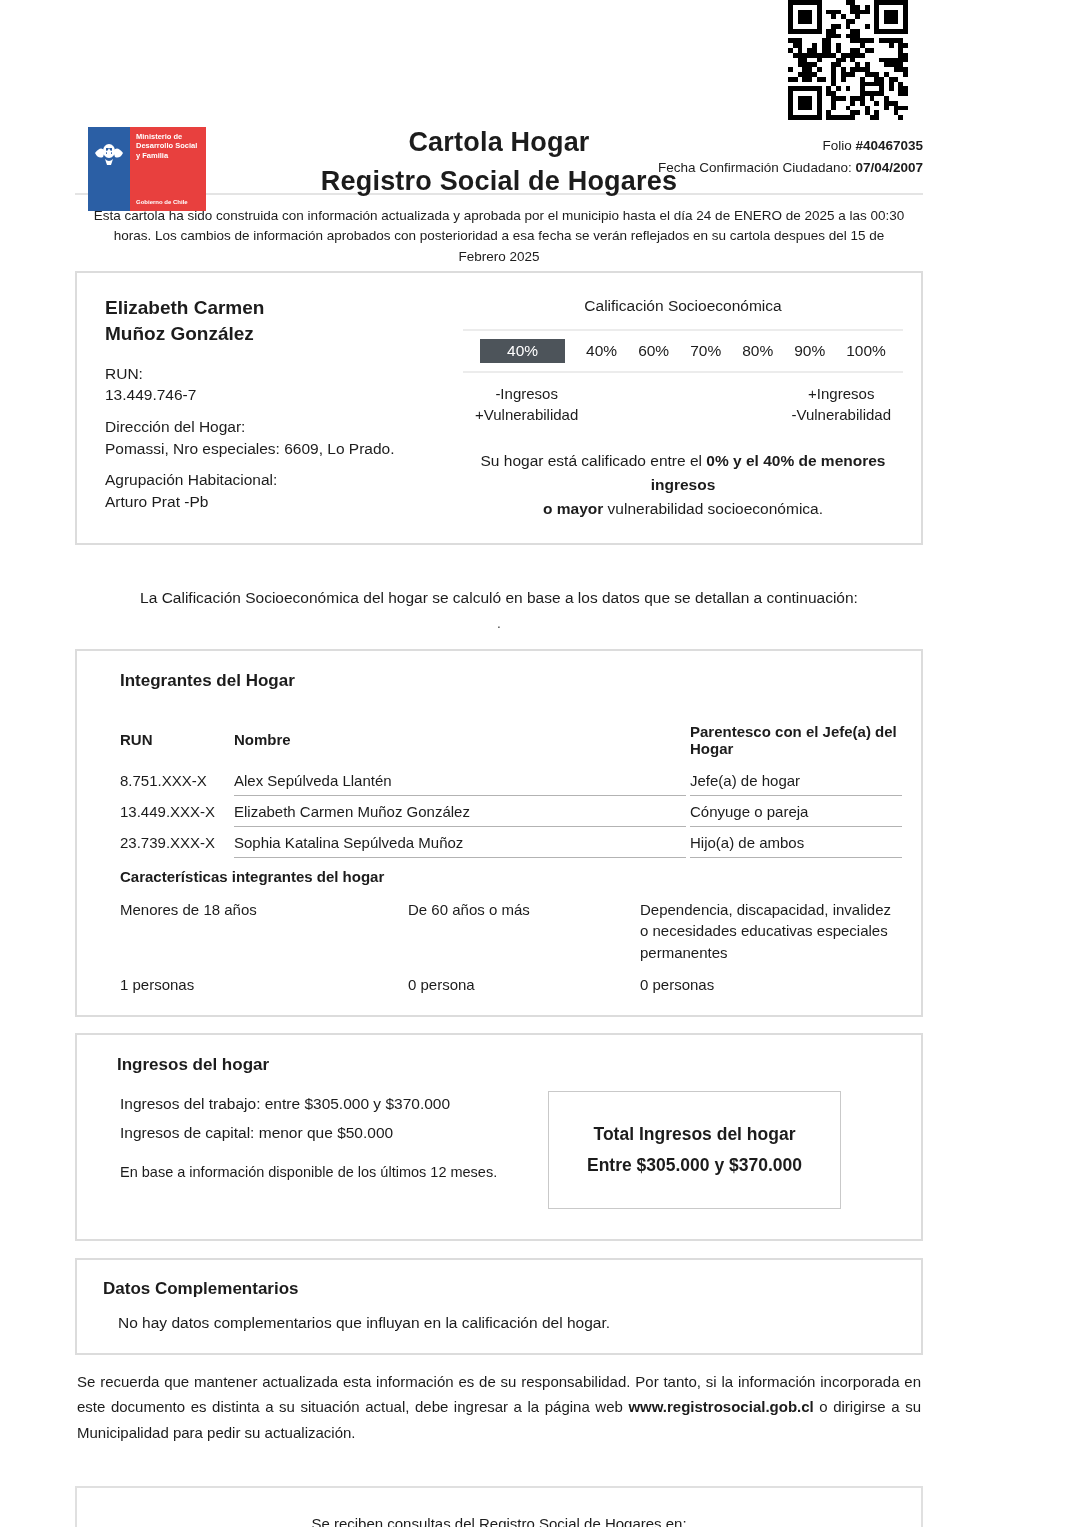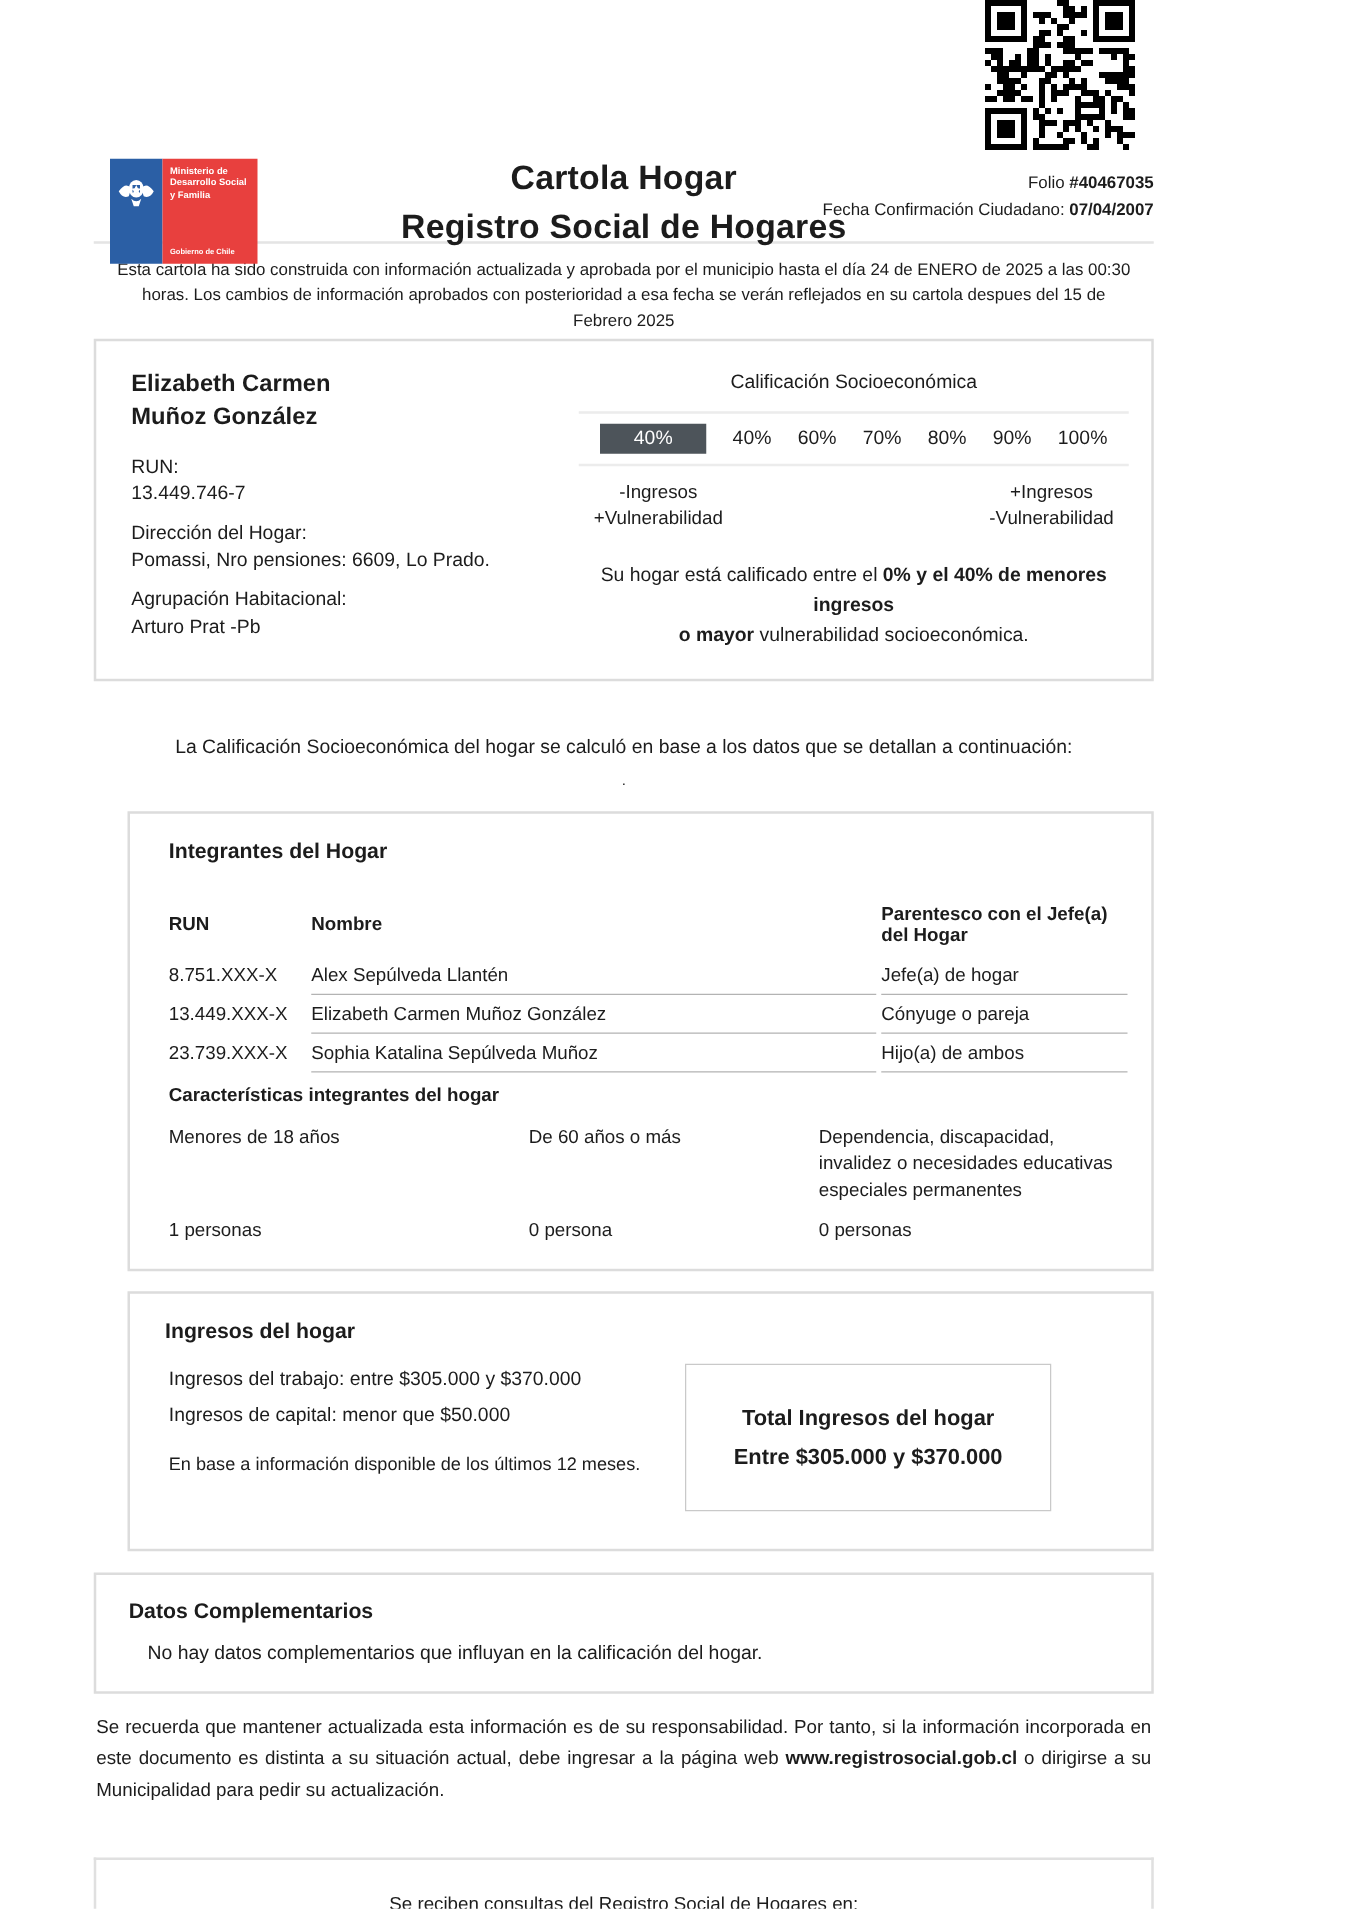--- a/index.html
+++ b/index.html
@@ -42,21 +42,21 @@
   .scale-cell.selected { background:#4d545a; color:#fff; width:85px; text-align:center; padding:3px 0; }
   .scale-labels { display:flex; justify-content:space-between; margin-top:10px; padding:0 12px; }
   .scale-label { font-size:15px; line-height:1.4; text-align:center; }
   .calif-result { margin-top:24px; text-align:center; font-size:15.5px; line-height:1.55; }
 
   
   .intro { margin-top:44px; text-align:center; font-size:15.5px; }
   .intro-dot { text-align:center; font-size:12px; margin-top:10px; }
 
   
-  .section-box { border:2px solid #dcdcdc; margin-top:18px; padding:20px 15px 22px 14px;margin-left:27px; }
+  .section-box { border:2px solid #dcdcdc; margin-top:18px; padding:20px 15px 22px 26px; }
   .section-title { font-size:17px; font-weight:bold; padding-left:17px; }
 
   table.members { width:100%; border-collapse:separate; border-spacing:4px 0; margin-top:26px; font-size:15px; }
   table.members th { text-align:left; font-weight:bold; padding:6px 0 8px 0; }
   table.members td { padding:7px 0 6px 0; }
   table.members .col-run { width:123px; padding-left:13px; }
   table.members .col-nombre { width:452px; }
   td.bordered { border-bottom:1px solid #b3b3b3; }
 
   .carac-title { font-size:15px; font-weight:bold; margin-top:10px; padding-left:17px; }
@@ -353,21 +353,21 @@
       <div class="person-name">
         <div>Elizabeth Carmen</div>
         <div>Muñoz González</div>
       </div>
       <div class="person-field">
         <div>RUN:</div>
         <div>13.449.746-7</div>
       </div>
       <div class="person-field">
         <div>Dirección del Hogar:</div>
-        <div>Pomassi, Nro pensiones: 6609, Lo Prado.</div>
+        <div>Pomassi, Nro especiales: 6609, Lo Prado.</div>
       </div>
       <div class="person-field">
         <div>Agrupación Habitacional:</div>
         <div>Arturo Prat -Pb</div>
       </div>
     </div>
     <div class="calif-col">
       <div class="calif-title">Calificación Socioeconómica</div>
       <hr class="calif-rule">
       <div class="scale-row">

